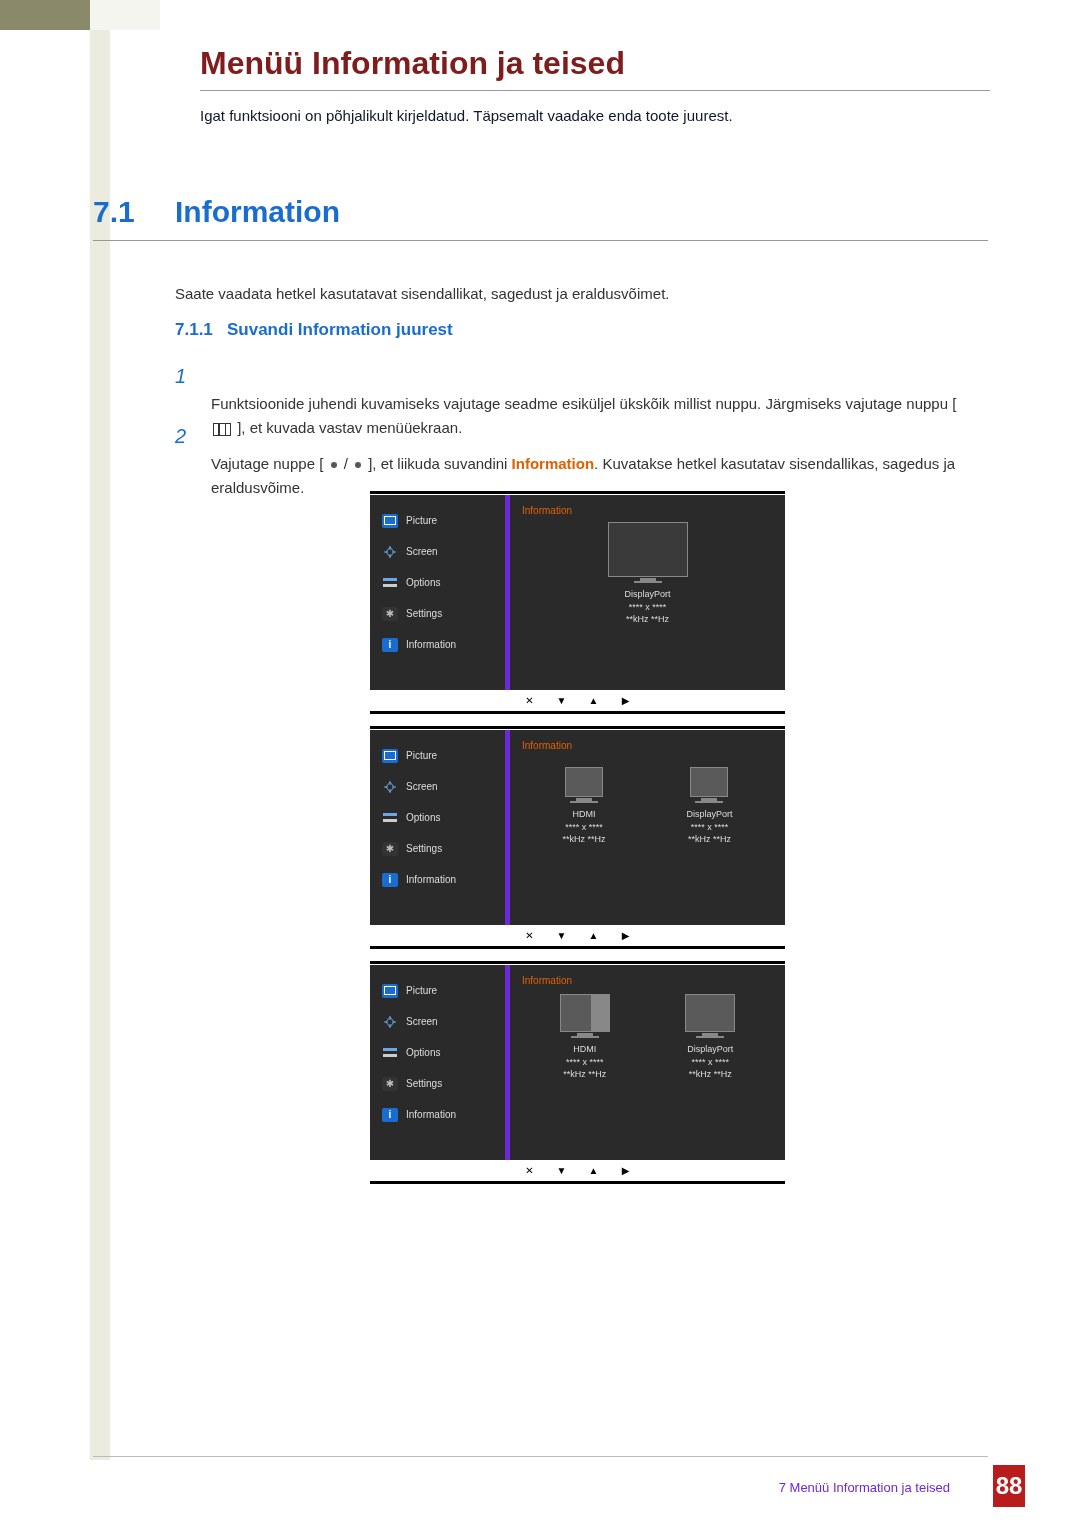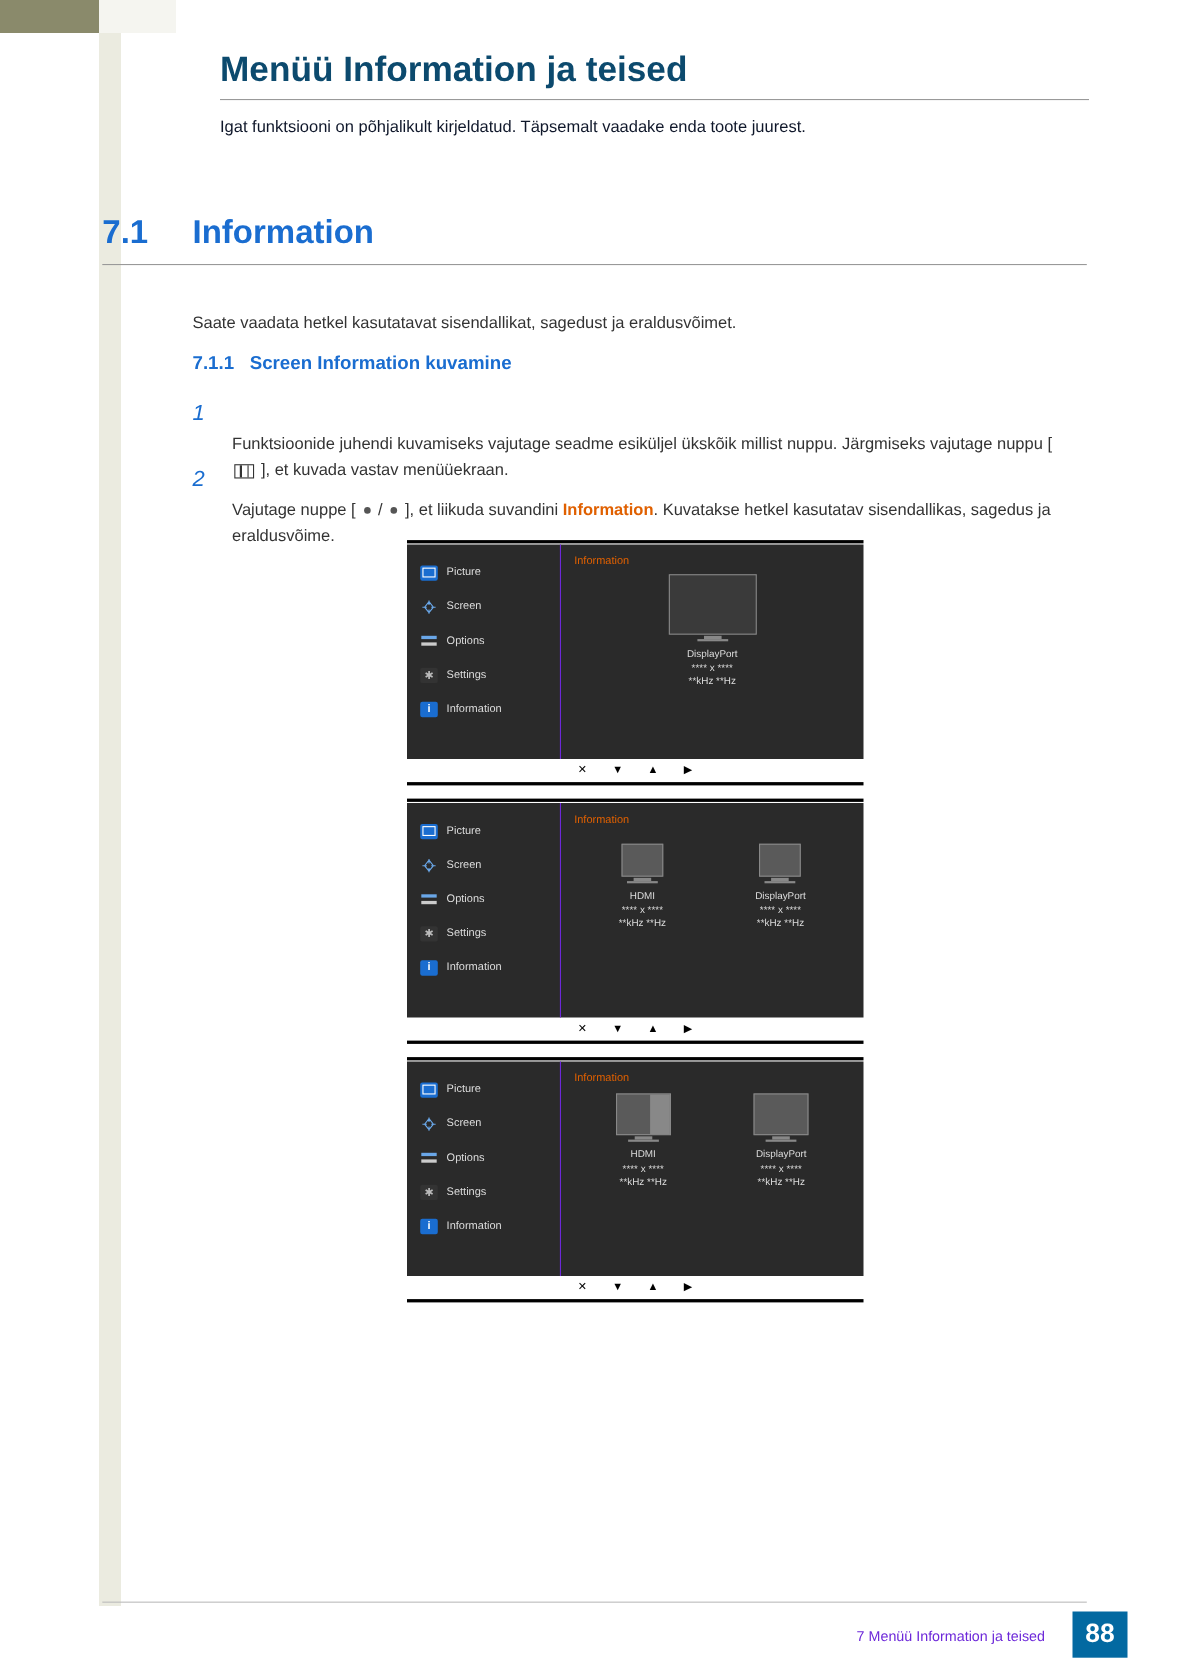--- a/index.html
+++ b/index.html
@@ -9,40 +9,40 @@
     height: 1527px;
     background: #fff;
     position: relative;
     color: #333;
   }
   .top-bar { position:absolute; top:0; left:0; width:90px; height:30px; background:#8a8a6b; }
   .top-bar-light { position:absolute; top:0; left:90px; width:70px; height:30px; background:#f5f5f0;}
   .side-bar { position:absolute; top:30px; left:90px; width:20px; height:1430px; background:#ebebe0; }
   .page-title {
     position:absolute; top:45px; left:200px;
-    font-size:32px; color:#0c4a6e; font-weight:bold;
+    font-size:32px; color:#7f1d1d; font-weight:bold;
   }
   .title-underline { position:absolute; top:90px; left:200px; width:790px; height:1px; background:#999; }
   .intro { position:absolute; top:107px; left:200px; font-size:15px; color:#0f172a; }
   .section-num { position:absolute; top:195px; left:93px; font-size:30px; color:#1a6dd0; font-weight:bold; }
   .section-title { position:absolute; top:195px; left:175px; font-size:30px; color:#1a6dd0; font-weight:bold; }
   .sec-underline { position:absolute; top:240px; left:93px; width:895px; height:1px; background:#999;}
   .sec-text { position:absolute; top:265px; left:175px; font-size:15px; color:#333;margin-top:20px; }
   .subsec { position:absolute; top:320px; left:175px; font-size:17px; color:#1a6dd0; font-weight:bold; }
   .step-row { position:absolute; left:175px; width:815px; font-size:15px; color:#333; line-height:1.6; }
   .step-num { display:inline-block; width:28px; font-size:20px; font-style:italic; color:#1a6dd0; vertical-align:top; }
   .step-body { display:inline-block; width:770px; vertical-align:top;margin-left:36px; }
   .menu-icon { display:inline-block; width:18px; height:13px; border:1.5px solid #333; position:relative; vertical-align:middle; margin:0 2px;}
   .menu-icon::before { content:""; position:absolute; left:4px; top:0; width:1.5px; height:100%; background:#333;}
   .menu-icon::after { content:""; position:absolute; right:4px; top:0; width:1.5px; height:100%; background:#333;}
   .dot { display:inline-block; width:6px; height:6px; background:#555; border-radius:50%; vertical-align:middle; margin:0 3px;}
   .highlight-red { color:#e06000; font-weight:bold; }
 
   .osd { position:absolute; left:370px; width:415px; height:195px; background:#2a2a2a; }
-  .osd-left { position:absolute; left:0; top:0; width:140px; height:100%; border-right:1px solid #6d28d9; padding:10px 0 0 12px;}
+  .osd-left { position:absolute; left:0; top:0; width:140px; height:100%; border-right:5px solid #6d28d9; padding:10px 0 0 12px;}
   .osd-item { display:flex; align-items:center; height:31px; font-size:10px; color:#ddd; }
   .osd-item .ic { width:16px; height:14px; margin-right:8px; border-radius:2px; display:flex; align-items:center; justify-content:center;}
   .ic-picture { background:#1a6dd0; position:relative;}
   .ic-picture::after{content:""; width:10px; height:7px; border:1px solid #fff; display:block;}
   .ic-screen { position:relative; }
   .ic-screen svg { width:16px; height:14px; }
   .ic-options { position:relative;}
   .ic-options::before{content:""; position:absolute; width:14px; height:3px; background:#6aa7e8; top:2px; left:1px;}
   .ic-options::after{content:""; position:absolute; width:14px; height:3px; background:#ccc; top:8px; left:1px;}
   .ic-settings { background:#333; position:relative;}
@@ -59,41 +59,41 @@
   .stand { width:16px; height:3px; background:#888; margin-top:-1px; }
   .stand-base { width:28px; height:2px; background:#888; }
   .scr-label { color:#ddd; font-size:9px; text-align:center; margin-top:5px; line-height:1.4;}
   .osd-bottom { position:absolute; bottom:-20px; left:0; width:100%; height:18px; display:flex; justify-content:center; gap:12px; align-items:center;}
   .osd-bottom .btn { width:20px; height:14px; background:#fff; color:#000; font-size:10px; text-align:center; line-height:14px; border-radius:1px;}
   .osd-border-top { position:absolute; top:-4px; left:0; width:100%; height:3px; background:#000;}
   .osd-border-bot { position:absolute; bottom:-24px; left:0; width:100%; height:3px; background:#000;}
 
   .footer-line { position:absolute; bottom:70px; left:93px; width:895px; height:1px; background:#bbb;}
   .footer-text { position:absolute; bottom:32px; right:130px; font-size:13px; color:#6d28d9; }
-  .page-badge { position:absolute; bottom:20px; right:55px; width:50px; height:42px; background:#0369a1; color:#fff; font-size:24px; font-weight:bold; text-align:center; line-height:42px;}
+  .page-badge { position:absolute; bottom:20px; right:55px; width:32px; height:42px; background:#b91c1c; color:#fff; font-size:24px; font-weight:bold; text-align:center; line-height:42px;}
 </style>
 </head>
 <body>
 
 <div class="top-bar"></div>
 <div class="top-bar-light"></div>
 <div class="side-bar"></div>
 
 <div class="page-title">Menüü Information ja teised</div>
 <div class="title-underline"></div>
 <div class="intro">Igat funktsiooni on põhjalikult kirjeldatud. Täpsemalt vaadake enda toote juurest.</div>
 
 <div class="section-num">7.1</div>
 <div class="section-title">Information</div>
 <div class="sec-underline"></div>
 <div class="sec-text">Saate vaadata hetkel kasutatavat sisendallikat, sagedust ja eraldusvõimet.</div>
 
 <div class="subsec">
   <span>7.1.1</span>&nbsp;&nbsp;
-  <span>Screen Information kuvamine</span>
+  <span>Suvandi Information juurest</span>
 </div>
 
 <div class="step-row" style="top:360px;">
   <span class="step-num">1</span>
   <span class="step-body">
     <span>Funktsioonide juhendi kuvamiseks vajutage seadme esiküljel ükskõik millist nuppu. Järgmiseks vajutage nuppu [</span>
     <span class="menu-icon"></span>
     <span>], et kuvada vastav menüüekraan.</span>
   </span>
 </div>

